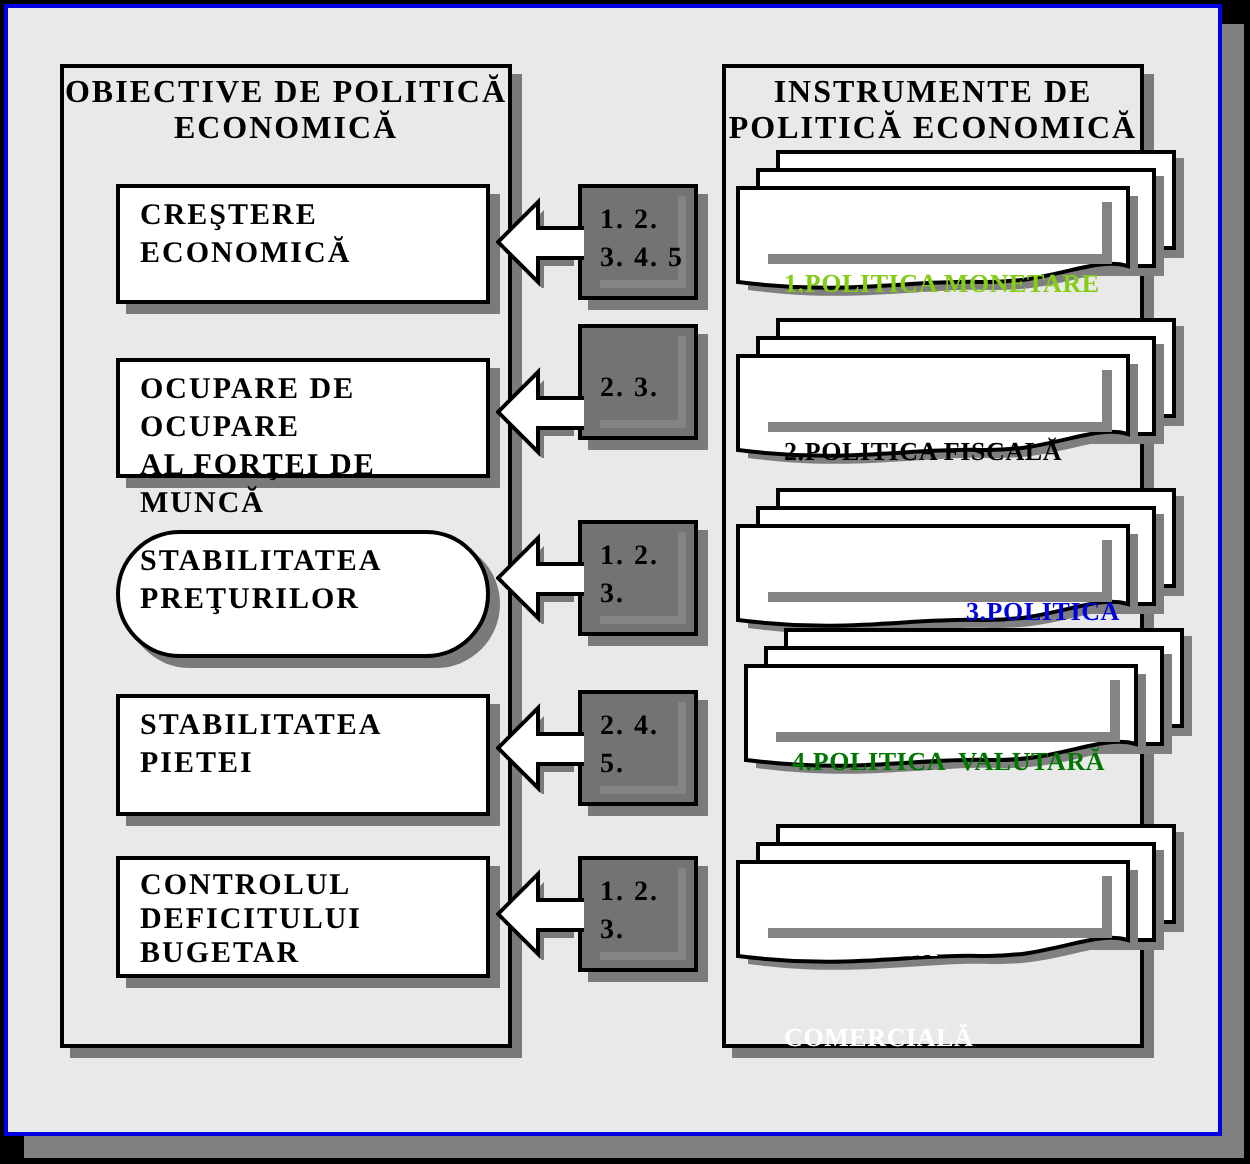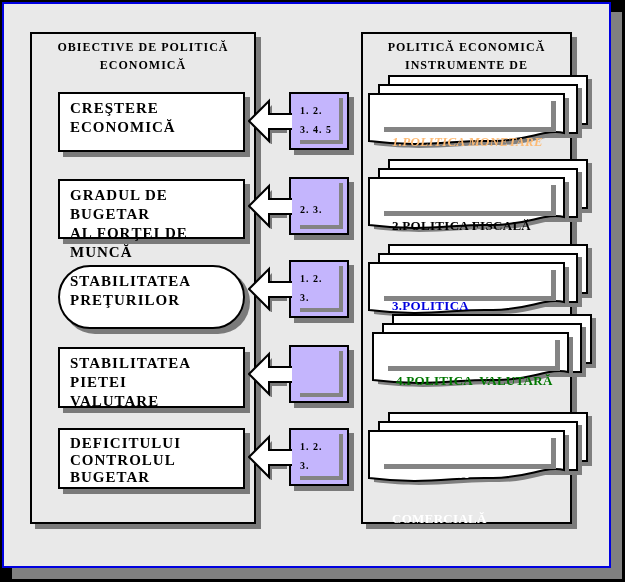--- a/index.html
+++ b/index.html
@@ -7,42 +7,42 @@
   .canvas{
     position:relative; width:625px; height:582px; background:#000; overflow:hidden;
     font-family:"Liberation Serif","DejaVu Serif",serif; font-weight:bold; color:#000;
   }
   .page-shadow{ position:absolute; left:12px; top:12px; width:610px; height:567px; background:#808080; }
   .page{ position:absolute; left:2px; top:2px; width:609px; height:566px; background:#e9e9e9; border:2px solid #0000e0; }
 
   .panel{ position:absolute; background:#e9e9e9; border:2px solid #000; box-shadow:5px 5px 0 #7a7a7a; }
   .panel.left  { left:30px;  top:32px; width:226px; height:492px; }
   .panel.right { left:361px; top:32px; width:211px; height:492px; }
-  .panel-title{ text-align:center; padding-top:4px; font-size:12px; line-height:18px; letter-spacing:1px; }
+  .panel-title{ text-align:center; padding-top:4px; font-size:16px; line-height:18px; letter-spacing:1px; }
 
   .wbox{ position:absolute; background:#fff; border:2px solid #000; box-shadow:5px 5px 0 #7a7a7a; }
   .lbox{ left:58px; width:187px; font-size:15px; line-height:19px; letter-spacing:1px; padding:5px 4px 0 10px; }
   .lbox1{ top:92px;  height:60px; }
   .lbox2{ top:179px; height:60px; }
   .lbox3{ top:265px; height:64px;border-radius:32px; }
   .lbox4{ top:347px; height:61px; }
   .lbox5{ top:428px; height:61px; line-height:17px; padding-top:5px; }
 
-  .mbox{ left:289px; width:60px; height:58px; position:absolute; background:#c4b5fd; border:2px solid #000;
-         box-shadow:5px 5px 0 #7a7a7a; font-size:10px; line-height:19px; padding:7px 0 0 9px; letter-spacing:1px;}
-  .mbox1{ top:92px; }  .mbox2{ top:177px; padding-top:21px; } .mbox3{ top:260px; } .mbox4{ top:345px; } .mbox5{ top:428px; }
+  .mbox{ left:289px; width:60px; height:58px; position:absolute; background:#737373; border:2px solid #000;
+         box-shadow:5px 5px 0 #7a7a7a; font-size:14px; line-height:19px; padding:7px 0 0 9px; letter-spacing:1px;}
+  .mbox1{ top:92px; }  .mbox2{ top:162px; padding-top:21px; } .mbox3{ top:260px; } .mbox4{ top:345px; } .mbox5{ top:428px; }
   .innerL{ position:absolute; left:9px; top:4px; right:4px; bottom:4px;
            border-right:4px solid #848484; border-bottom:4px solid #848484; }
   .mlines{ position:relative; }
 
   .arrow{ position:absolute; left:248px; width:44px; height:46px; }
   .arrow1{ top:98px; } .arrow2{ top:183px; } .arrow3{ top:266px; } .arrow4{ top:351px; } .arrow5{ top:434px; }
 
   .stack{ position:absolute; left:368px; width:232px; height:82px; }
-  .stack1{ top:75px; } .stack2{ top:159px; } .stack3{ top:244px; } .stack4{ top:314px; left:372px; } .stack5{ top:412px; }
+  .stack1{ top:75px; } .stack2{ top:159px; } .stack3{ top:244px;text-align:right; } .stack4{ top:314px; left:372px; } .stack5{ top:412px; }
   .sheet{ position:absolute; width:200px; height:50px; background:#fff; border:2px solid #000; box-shadow:4px 4px 0 #7f7f7f; }
   .sheet.back{ left:20px; top:0; }
   .sheet.mid { left:10px; top:9px; }
   .front-svg{ position:absolute; left:0; top:18px; }
   .stack-label{ position:absolute; left:24px; width:168px; font-size:13px; line-height:15px; letter-spacing:0.3px; white-space:pre; }
   .stack-label.one{ top:29px; }
   .stack-label.two{ top:24px; }
 </style>
 </head>
 <body>
@@ -56,34 +56,33 @@
       <div>OBIECTIVE DE POLITICĂ</div>
       <div>ECONOMICĂ</div>
     </div>
   </div>
 
   <div class="wbox lbox lbox1">
     <div>CREŞTERE</div>
     <div>ECONOMICĂ</div>
   </div>
   <div class="wbox lbox lbox2">
-    <div>GRADUL DE BUGETAR</div>
+    <div>OCUPARE DE OCUPARE</div>
     <div>AL FORŢEI DE MUNCĂ</div>
   </div>
   <div class="wbox lbox lbox3">
     <div>STABILITATEA</div>
     <div>PREŢURILOR</div>
   </div>
   <div class="wbox lbox lbox4">
     <div>STABILITATEA PIETEI</div>
-    <div>VALUTARE</div>
   </div>
   <div class="wbox lbox lbox5">
+    <div>CONTROLUL</div>
     <div>DEFICITULUI</div>
-    <div>CONTROLUL</div>
     <div>BUGETAR</div>
   </div>
 
   <div class="mbox mbox1">
     <div class="innerL"></div>
     <div class="mlines">
       <div>1. 2.</div>
       <div>3. 4. 5</div>
     </div>
   </div>
@@ -95,20 +94,24 @@
   </div>
   <div class="mbox mbox3">
     <div class="innerL"></div>
     <div class="mlines">
       <div>1. 2.</div>
       <div>3.</div>
     </div>
   </div>
   <div class="mbox mbox4">
     <div class="innerL"></div>
+    <div class="mlines">
+      <div>2. 4.</div>
+      <div>5.</div>
+    </div>
   </div>
   <div class="mbox mbox5">
     <div class="innerL"></div>
     <div class="mlines">
       <div>1. 2.</div>
       <div>3.</div>
     </div>
   </div>
 
   <svg class="arrow arrow1" viewBox="0 0 44 46">
@@ -132,35 +135,35 @@
     <path d="M44,16 L21,16 L21,3 L1,23 L21,43 L21,31 L44,31" fill="none" stroke="#000" stroke-width="2"></path>
   </svg>
   <svg class="arrow arrow5" viewBox="0 0 44 46">
     <path d="M1,23 L21,3 L21,16 L36,16 L36,31 L21,31 L21,43 Z" transform="translate(3,4)" fill="#7a7a7a"></path>
     <polygon points="1,23 21,3 21,16 44,16 44,31 21,31 21,43" fill="#ffffff"></polygon>
     <path d="M44,16 L21,16 L21,3 L1,23 L21,43 L21,31 L44,31" fill="none" stroke="#000" stroke-width="2"></path>
   </svg>
 
   <div class="panel right">
     <div class="panel-title">
+      <div>INSTRUMENTE DE</div>
       <div>POLITICĂ ECONOMICĂ</div>
-      <div>INSTRUMENTE DE</div>
     </div>
   </div>
 
   <div class="stack stack1">
     <div class="sheet back"></div>
     <div class="sheet mid"></div>
     <svg class="front-svg" width="204" height="62" viewBox="0 0 204 62">
       <path d="M1,1 L196,1 L196,40 C178,35 158,49 122,48 C86,47 56,55 1,48 Z" transform="translate(5,4)" fill="#7f7f7f"></path>
       <path d="M1,1 L196,1 L196,40 C178,35 158,49 122,48 C86,47 56,55 1,48 Z" fill="#ffffff" stroke="#000" stroke-width="2"></path>
       <rect x="183" y="8" width="5" height="26" fill="#848484"></rect>
       <rect x="16" y="34" width="172" height="5" fill="#848484"></rect>
     </svg>
-    <div class="stack-label one" style="color: #fdba74; font-style: italic;">
+    <div class="stack-label one" style="color: #84cc16;">
       <div>1.POLITICA MONETARE</div>
     </div>
   </div>
 
   <div class="stack stack2">
     <div class="sheet back"></div>
     <div class="sheet mid"></div>
     <svg class="front-svg" width="204" height="62" viewBox="0 0 204 62">
       <path d="M1,1 L196,1 L196,40 C178,35 158,49 122,48 C86,47 56,55 1,48 Z" transform="translate(5,4)" fill="#7f7f7f"></path>
       <path d="M1,1 L196,1 L196,40 C178,35 158,49 122,48 C86,47 56,55 1,48 Z" fill="#ffffff" stroke="#000" stroke-width="2"></path>

